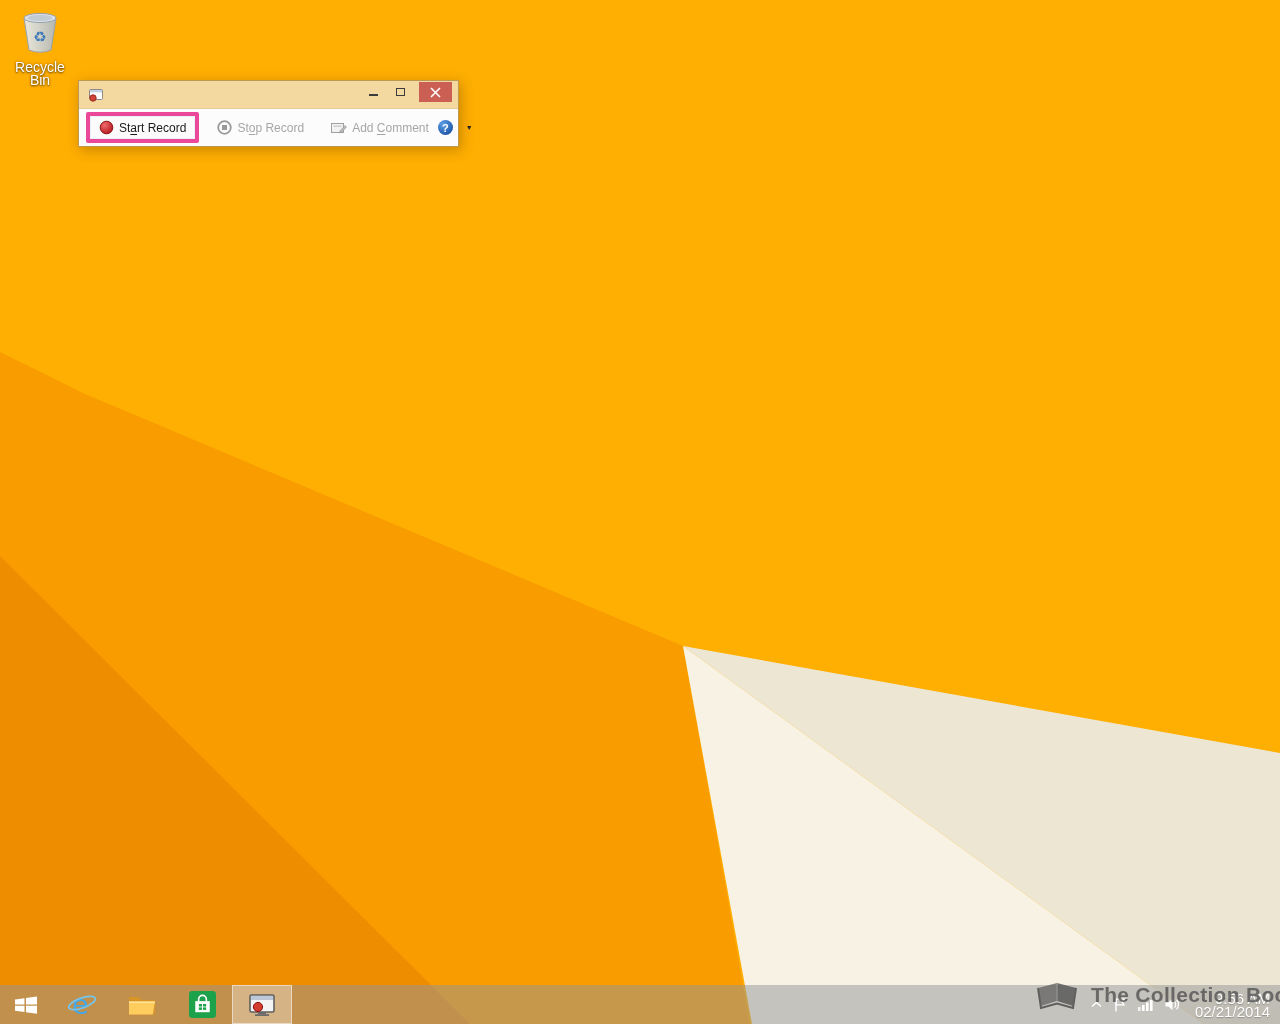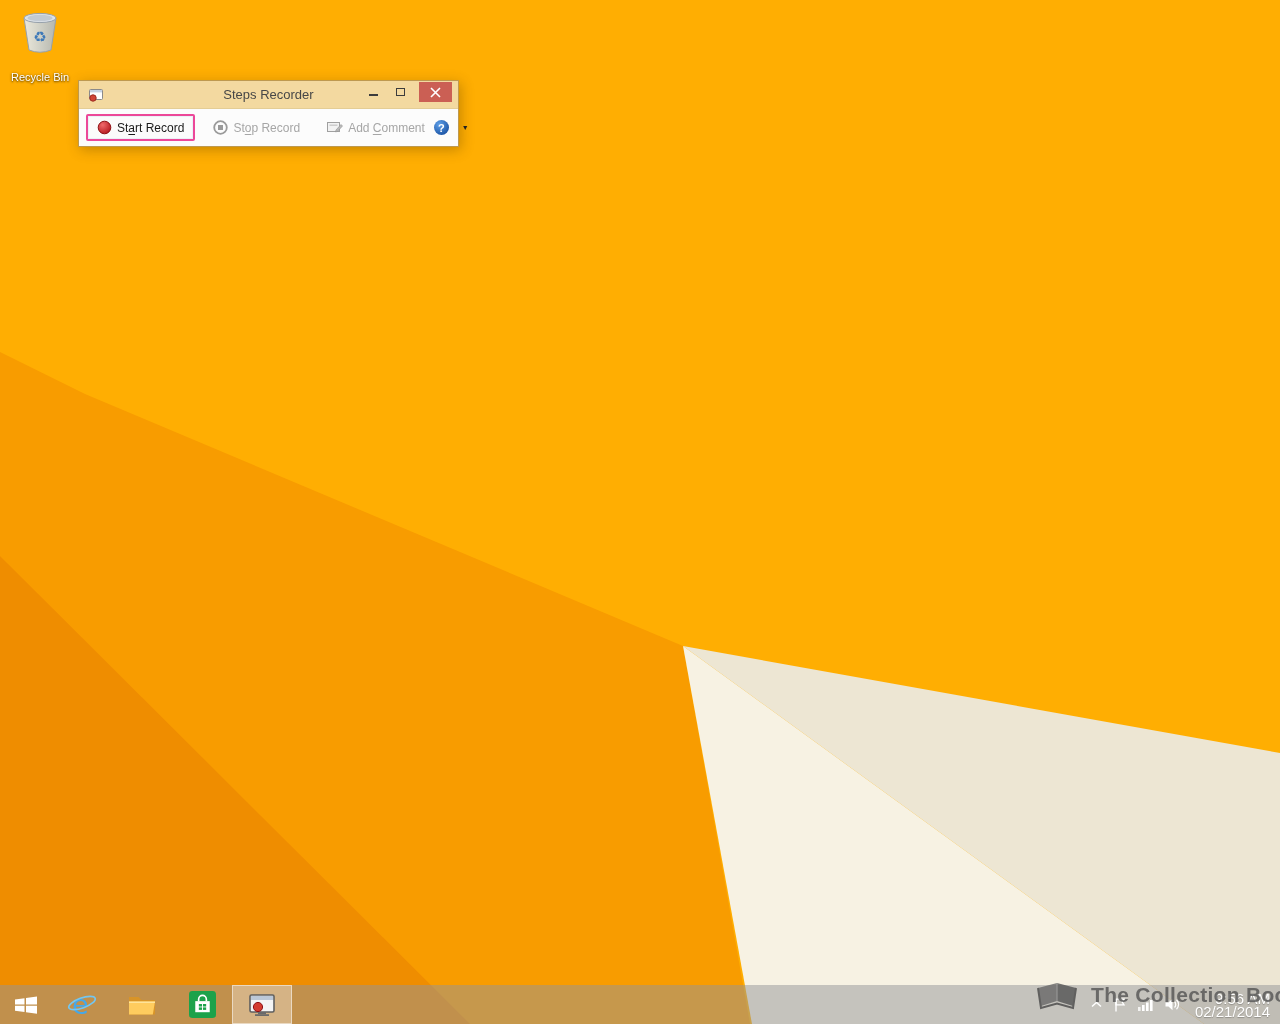--- a/index.html
+++ b/index.html
@@ -6,21 +6,21 @@
   html,body { margin:0; padding:0; }
   body {
     width:1280px; height:1024px; overflow:hidden; position:relative;
     font-family:"Liberation Sans", sans-serif; background:#FFAE02; cursor:default;
   }
   #wallpaper { position:absolute; inset:0; width:1280px; height:1024px; }
 
   
   .desktop-icon { position:absolute; left:8px; top:6px; width:64px; text-align:center; }
   .desktop-icon .icon-label {
-    color:#fff; font-size:11px; line-height:13px; margin-top:11px;
+    color:#fff; font-size:14px; line-height:13px; margin-top:1px;
     text-shadow:0 1px 2px rgba(0,0,0,.6), 0 0 3px rgba(0,0,0,.35);
   }
 
   
   .win {
     position:absolute; left:78px; top:80px; width:381px;
     border:1px solid #BE9950; background:#F3D9A0;
     box-shadow:2px 3px 12px rgba(70,45,0,.3);
   }
   .titlebar { height:27px; position:relative; display:flex; align-items:center; background:#F3D9A0; }
@@ -37,23 +37,23 @@
 
   .toolbar {
     background:#FCFCFC; border-top:1px solid #E4CD95;
     height:38px; padding:5px 7px; display:flex; align-items:center;
   }
   .btn {
     appearance:none; -webkit-appearance:none; background:transparent; border:none;
     display:flex; align-items:center; gap:5px;
     font-family:inherit; font-size:12px; color:#1a1a1a; padding:4px 9px;
   }
-  .btn.primary { border:2px solid #ec4899; border-radius:2px; background:#FBFBFB;
+  .btn.primary { border:4px solid #ec4899; border-radius:2px; background:#FBFBFB;
                  box-shadow:inset 0 0 0 1px #EAF0F7; }
-  .btn.disabled { color:#A6A6A6; margin-left:9px; }
+  .btn.disabled { color:#A6A6A6; margin-left:9px;align-items:flex-end; }
   .btn .lbl { white-space:nowrap; }
   .btn u { text-underline-offset:2px; }
   .help-group { margin-left:auto; display:flex; align-items:center; }
   .help-circle {
     width:15px; height:15px; border-radius:50%;
     background:radial-gradient(circle at 35% 30%, #5FA0E8, #1E57A8 75%);
     color:#fff; font-size:11px; font-weight:bold;
     display:flex; align-items:center; justify-content:center;
   }
   .help-arrow { font-size:7px; color:#222; margin-left:10px; padding:4px 3px; }
@@ -109,21 +109,20 @@
 
 <div class="win">
   <div class="titlebar">
     <span class="app-icon">
       <svg width="16" height="16" viewBox="0 0 16 16">
         <rect x="1.5" y="2.5" width="13" height="10" rx="1" fill="#fff" stroke="#8a8a8a"></rect>
         <rect x="2" y="3" width="12" height="2.4" fill="#C6D3E4"></rect>
         <circle cx="5" cy="11" r="3.2" fill="#D04437" stroke="#9E2B20"></circle>
       </svg>
     </span>
-    <span class="title">Steps Recorder</span>
     <div class="caption">
       <div class="cap">
         <span class="glyph-min"></span>
       </div>
       <div class="cap">
         <span class="glyph-max"></span>
       </div>
       <div class="cap close">
         <svg width="11" height="11" viewBox="0 0 11 11">
           <path d="M1,1 L10,10 M10,1 L1,10" stroke="#fff" stroke-width="1.6"></path>

